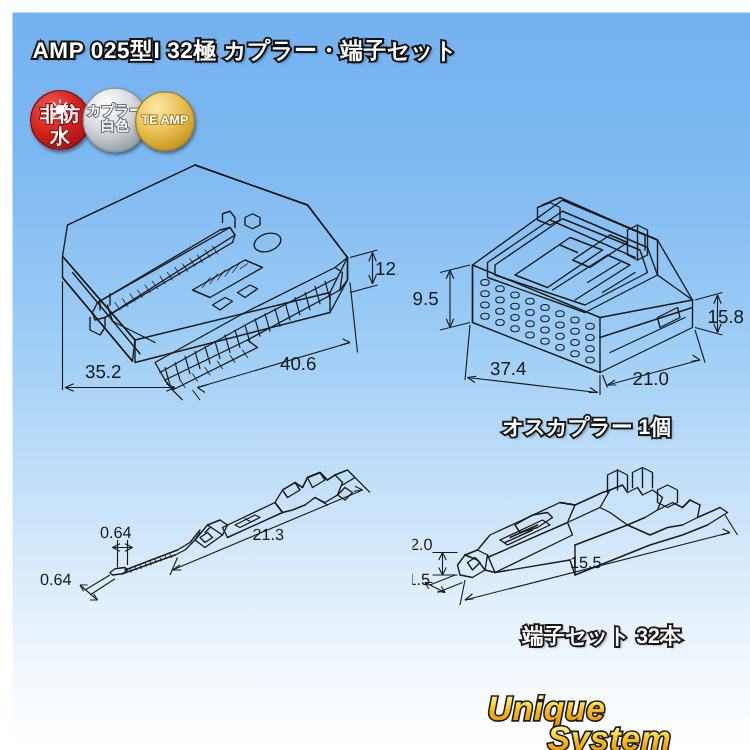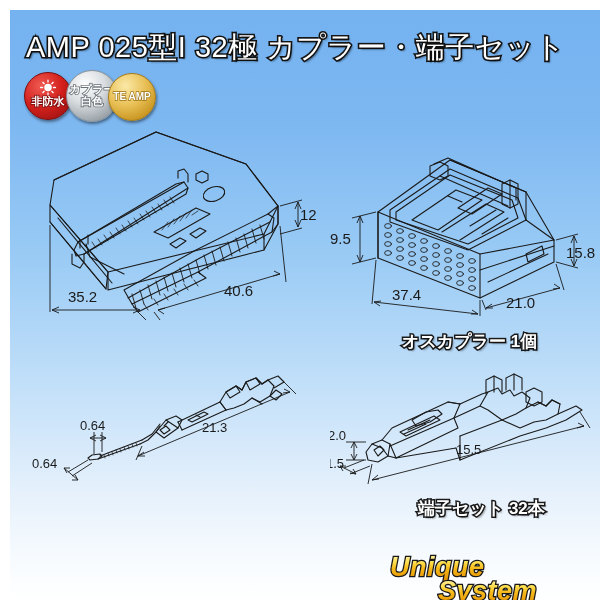--- a/index.html
+++ b/index.html
@@ -14,42 +14,42 @@
   }
   #canvas{
     position:absolute;left:5px;top:5px;width:590px;height:590px;
     background:linear-gradient(180deg,#74b2f0 0%,#7cb7f1 18%,#9acbf5 42%,#c3e0f9 64%,#e6f1fc 82%,#f7fbfe 93%,#ffffff 100%);
     overflow:hidden;
   }
 
   
   .title{
     position:absolute;left:16px;top:18px;
-    font-size:29px;font-weight:normal;color:#ffffff;
+    font-size:18px;font-weight:bold;color:#ffffff;
     letter-spacing:0.5px;white-space:nowrap;
     -webkit-text-stroke:3.2px #151515;
     paint-order:stroke fill;
     text-shadow:2px 2px 2px rgba(0,0,0,.45);
   }
 
   
   .badges{position:absolute;left:14px;top:60px;height:52px;}
   .badge{
     position:absolute;border-radius:50%;
     display:flex;flex-direction:column;align-items:center;justify-content:center;
     box-shadow:1px 2px 3px rgba(0,0,0,.45);
     text-align:center;line-height:1.05;
   }
   .badge-red{
     left:0px;top:2px;width:46px;height:46px;
     background:radial-gradient(circle at 34% 28%,#ef5a52 0%,#d3201c 48%,#8d0f0e 100%);
     border:1px solid #7d0c0c;
   }
   .badge-red .b-txt{
-    font-size:11px;font-weight:bold;color:#ffffff;
+    font-size:16px;font-weight:bold;color:#ffffff;
     -webkit-text-stroke:1.6px #7c0d0d;paint-order:stroke fill;
     margin-top:11px;
   }
   .sun-icon{
     position:absolute;top:6px;left:50%;transform:translateX(-50%);
     width:17px;height:17px;
   }
   .badge-silver{
     left:42px;top:0px;width:50px;height:50px;
     background:radial-gradient(circle at 36% 26%,#fdfdfd 0%,#d9dde0 40%,#9aa2a8 78%,#6e767c 100%);

